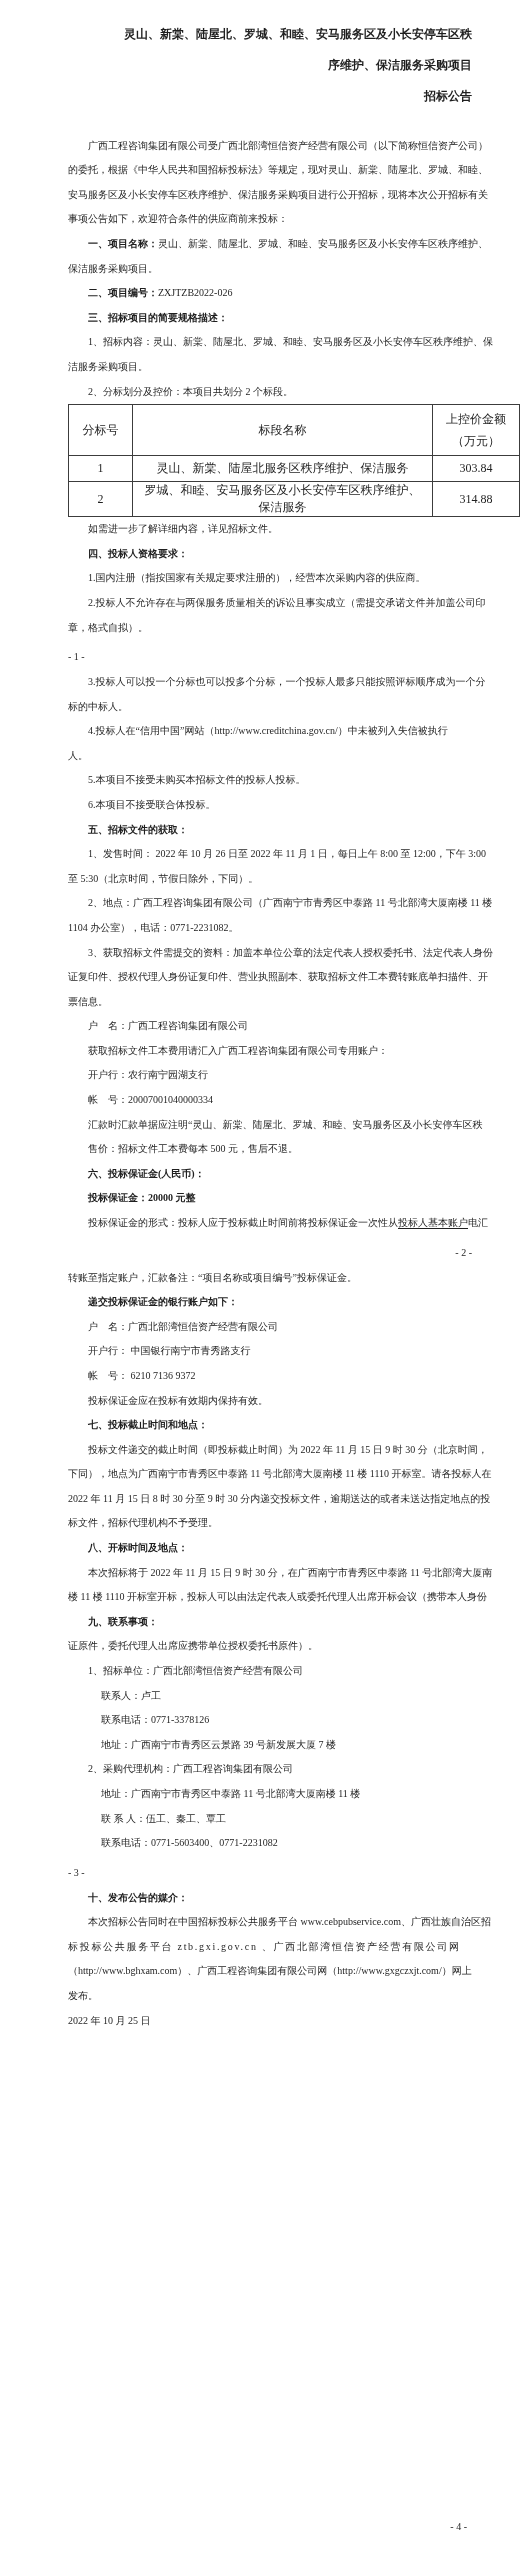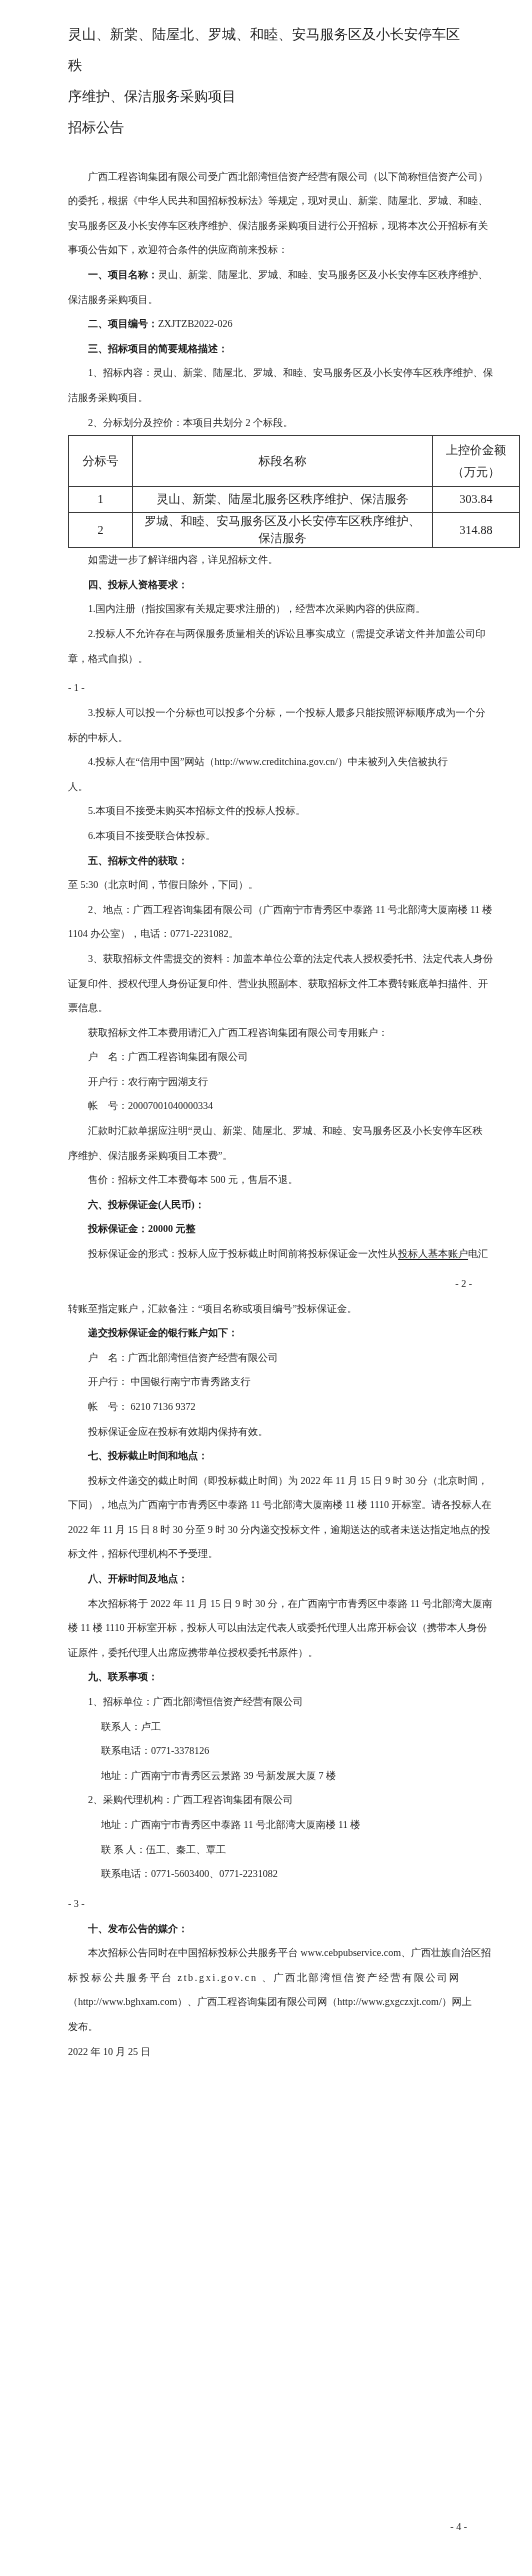--- a/index.html
+++ b/index.html
@@ -3,21 +3,21 @@
 <meta charset="utf-8">
 <style>
   html, body { margin:0; padding:0; }
   body {
     width:532px; height:2576px;
     background:#ffffff; color:#1f1f1f;
     font-family:"Liberation Serif","DejaVu Serif",serif;
     position:relative; overflow:hidden;
   }
   .page { padding:18.6px 60px 0 68px; width:404px; position:relative; }
-  .title-block { text-align:left; font-weight:normal; font-size:14px; line-height:31px; }
+  .title-block { text-align:right; font-weight:bold; font-size:12px; line-height:31px; }
   .title-block p { margin:0; }
   .ln {
     margin:0; font-size:10px; line-height:24.6px;
     white-space:nowrap;
   }
   .first-body { margin-top:22px; }
   .ind  { text-indent:20px; }
   .ind3 { text-indent:33px; }
   .b { font-weight:bold; }
   .u { text-decoration:underline; text-underline-offset:2px; }
@@ -101,32 +101,32 @@
   <p class="ln">章，格式自拟）。</p>
   <p class="ln gap8">- 1 -</p>
   <p class="ln ind">3.投标人可以投一个分标也可以投多个分标，一个投标人最多只能按照评标顺序成为一个分</p>
   <p class="ln">标的中标人。</p>
   <p class="ln ind">4.投标人在“信用中国”网站（http://www.creditchina.gov.cn/）中未被列入失信被执行</p>
   <p class="ln">人。</p>
   <p class="ln ind">5.本项目不接受未购买本招标文件的投标人投标。</p>
   <p class="ln ind">6.本项目不接受联合体投标。</p>
 
   <p class="ln ind b">五、招标文件的获取：</p>
+  <p class="ln ind">1、发售时间： 2022 年 10 月 26 日至 2022 年 11 月 1 日，每日上午 8:00 至 12:00，下午 3:00</p>
   <p class="ln">至 5:30（北京时间，节假日除外，下同）。</p>
   <p class="ln ind">2、地点：广西工程咨询集团有限公司（广西南宁市青秀区中泰路 11 号北部湾大厦南楼 11 楼</p>
   <p class="ln">1104 办公室），电话：0771-2231082。</p>
   <p class="ln ind">3、获取招标文件需提交的资料：加盖本单位公章的法定代表人授权委托书、法定代表人身份</p>
   <p class="ln">证复印件、授权代理人身份证复印件、营业执照副本、获取招标文件工本费转账底单扫描件、开</p>
   <p class="ln">票信息。</p>
+  <p class="ln ind">户　名：广西工程咨询集团有限公司</p>
   <p class="ln ind">获取招标文件工本费用请汇入广西工程咨询集团有限公司专用账户：</p>
-  <p class="ln ind">户　名：广西工程咨询集团有限公司</p>
   <p class="ln ind">开户行：农行南宁园湖支行</p>
   <p class="ln ind">帐　号：20007001040000334</p>
   <p class="ln ind">汇款时汇款单据应注明“灵山、新棠、陆屋北、罗城、和睦、安马服务区及小长安停车区秩</p>
-  <p class="ln">序维护、保洁服务采购项目工本费”。</p>
   <p class="ln ind">售价：招标文件工本费每本 500 元，售后不退。</p>
 
   <p class="ln ind b">六、投标保证金(人民币)：</p>
   <p class="ln ind b">投标保证金：20000 元整</p>
   <p class="ln ind"><span>投标保证金的形式：投标人应于投标截止时间前将投标保证金一次性从</span><span class="u">投标人基本账户</span><span>电汇</span></p>
   <p class="ln mk-right gap8">- 2 -</p>
   <p class="ln">转账至指定账户，汇款备注：“项目名称或项目编号”投标保证金。</p>
   <p class="ln ind b">递交投标保证金的银行账户如下：</p>
   <p class="ln ind">户　名：广西北部湾恒信资产经营有限公司</p>
   <p class="ln ind">开户行： 中国银行南宁市青秀路支行</p>
@@ -135,23 +135,23 @@
 
   <p class="ln ind b">七、投标截止时间和地点：</p>
   <p class="ln ind">投标文件递交的截止时间（即投标截止时间）为 2022 年 11 月 15 日 9 时 30 分（北京时间，</p>
   <p class="ln">下同），地点为广西南宁市青秀区中泰路 11 号北部湾大厦南楼 11 楼 1110 开标室。请各投标人在</p>
   <p class="ln">2022 年 11 月 15 日 8 时 30 分至 9 时 30 分内递交投标文件，逾期送达的或者未送达指定地点的投</p>
   <p class="ln">标文件，招标代理机构不予受理。</p>
 
   <p class="ln ind b">八、开标时间及地点：</p>
   <p class="ln ind">本次招标将于 2022 年 11 月 15 日 9 时 30 分，在广西南宁市青秀区中泰路 11 号北部湾大厦南</p>
   <p class="ln">楼 11 楼 1110 开标室开标，投标人可以由法定代表人或委托代理人出席开标会议（携带本人身份</p>
+  <p class="ln ind b">九、联系事项：</p>
+
   <p class="ln">证原件，委托代理人出席应携带单位授权委托书原件）。</p>
-
-  <p class="ln ind b">九、联系事项：</p>
   <p class="ln ind">1、招标单位：广西北部湾恒信资产经营有限公司</p>
   <p class="ln ind3">联系人：卢工</p>
   <p class="ln ind3">联系电话：0771-3378126</p>
   <p class="ln ind3">地址：广西南宁市青秀区云景路 39 号新发展大厦 7 楼</p>
   <p class="ln ind">2、采购代理机构：广西工程咨询集团有限公司</p>
   <p class="ln ind3">地址：广西南宁市青秀区中泰路 11 号北部湾大厦南楼 11 楼</p>
   <p class="ln ind3">联 系 人：伍工、秦工、覃工</p>
   <p class="ln ind3">联系电话：0771-5603400、0771-2231082</p>
   <p class="ln gap8">- 3 -</p>
 

